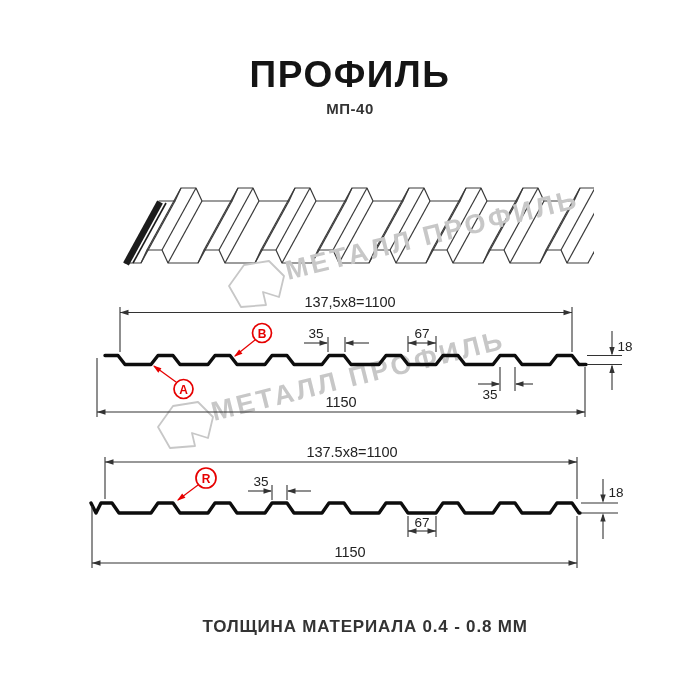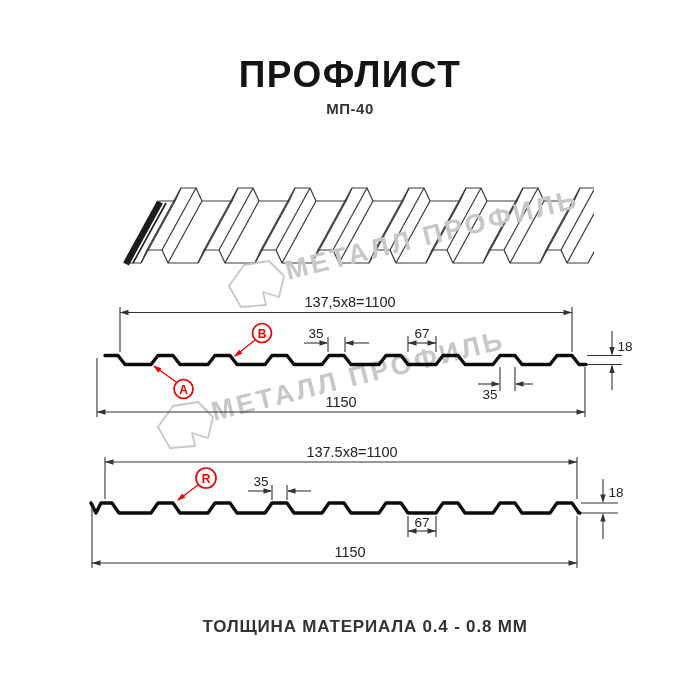--- a/index.html
+++ b/index.html
@@ -17,21 +17,21 @@
   .callout-letter{fill:#e60000;font-weight:bold;font-size:12px;text-anchor:middle;
          font-family:"Liberation Sans",sans-serif;}
   .wm{font-size:27px;font-weight:bold;letter-spacing:3px;fill:#c7c7c7;
          font-family:"Liberation Sans",sans-serif;}
 </style>
 </head>
 <body>
 
 <div class="page">
 
-  <h1 class="title">ПРОФЛИСТ</h1>
+  <h1 class="title">ПРОФИЛЬ</h1>
   <div class="subtitle">МП-40</div>
 
   <svg width="700" height="700" viewBox="0 0 700 700">
     <defs>
       <clipPath id="clip3d">
           <rect x="116" y="166" width="478" height="128"></rect>
         </clipPath>
     </defs>
 
     <g id="sheet3d" clip-path="url(#clip3d)">

